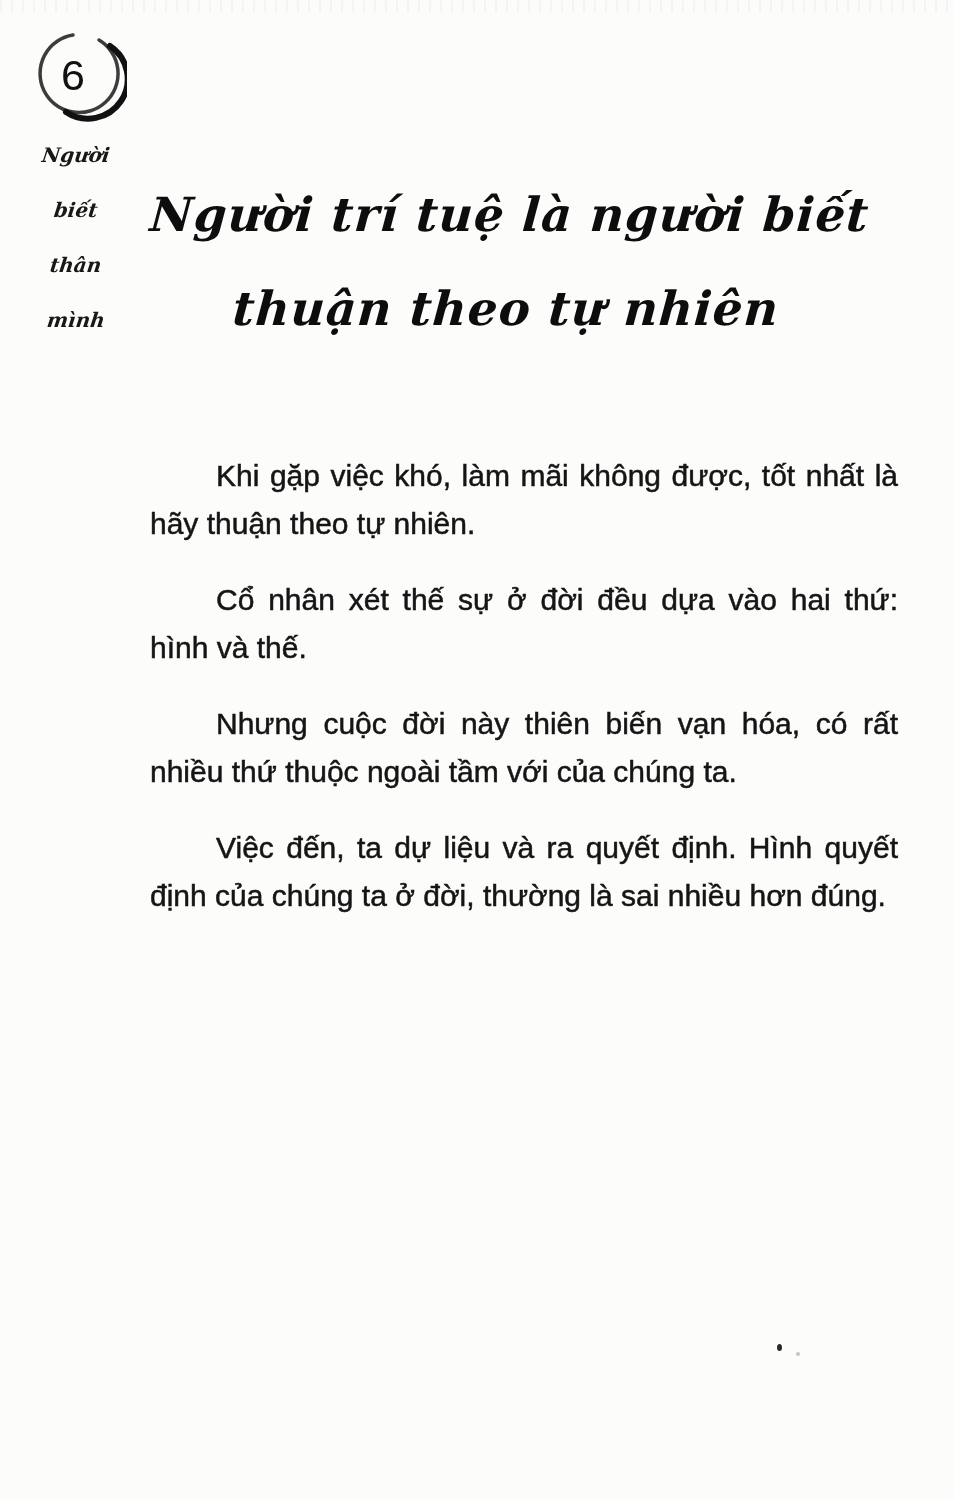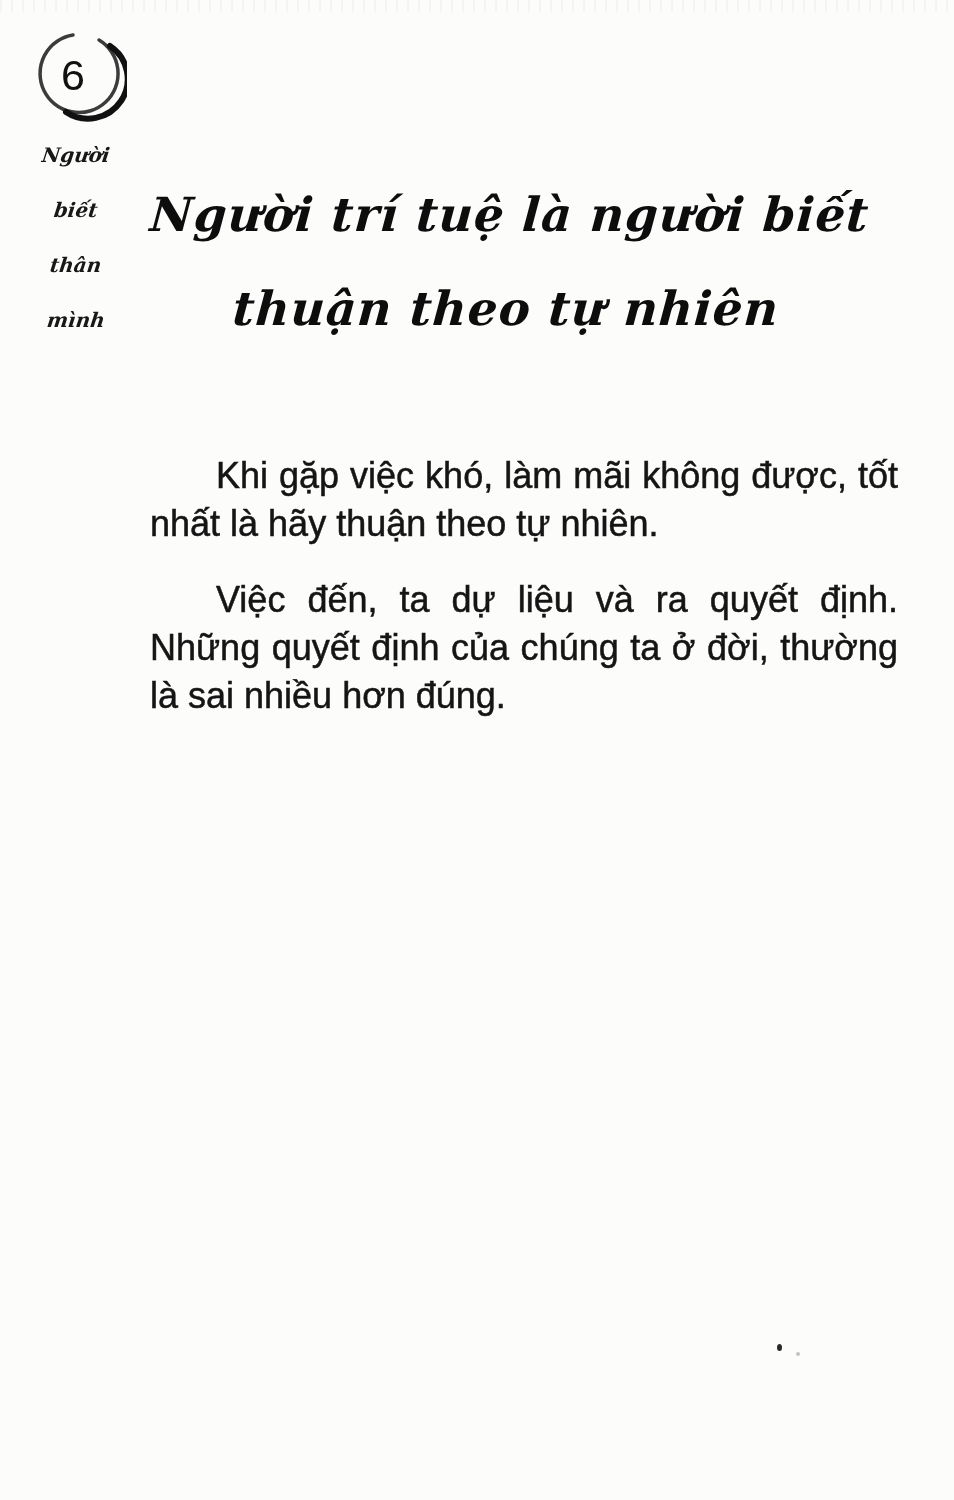--- a/index.html
+++ b/index.html
@@ -79,21 +79,21 @@
     letter-spacing: 1px;
     transform: skewX(-4deg);
     white-space: nowrap;
   }
 
   
   .body-text {
     position: absolute;
     left: 150px; top: 452px;
     width: 748px;
-    font-size: 36px;
+    font-size: 30px;
     line-height: 48px;
     text-align: justify;
     color: #151515;
     -webkit-text-stroke: 0.5px #151515;
   }
   .body-text p {
     margin: 0 0 28px 0;
     text-indent: 66px;
   }
 
@@ -137,19 +137,21 @@
     <span class="margin-word">mình</span>
   </div>
 
   <div class="chapter-title">
     <div class="line">Người trí tuệ là người biết</div>
     <div class="line">thuận theo tự nhiên</div>
   </div>
 
   <div class="body-text">
     <p>Khi gặp việc khó, làm mãi không được, tốt nhất là hãy thuận theo tự nhiên.</p>
-    <p>Việc đến, ta dự liệu và ra quyết định. Những quyết định của chúng ta ở đời, thường là sai nhiều hơn đúng.</p>
+    <p>Cổ nhân xét thế sự ở đời đều dựa vào hai thứ: hình và thế.</p>
+    <p>Nhưng cuộc đời này thiên biến vạn hóa, có rất nhiều thứ thuộc ngoài tầm với của chúng ta.</p>
+    <p>Việc đến, ta dự liệu và ra quyết định. Hình quyết định của chúng ta ở đời, thường là sai nhiều hơn đúng.</p>
   </div>
 
   <div class="artifact-dot-dark"></div>
   <div class="artifact-dot-light"></div>
 
 </div>
 
 </body></html>

